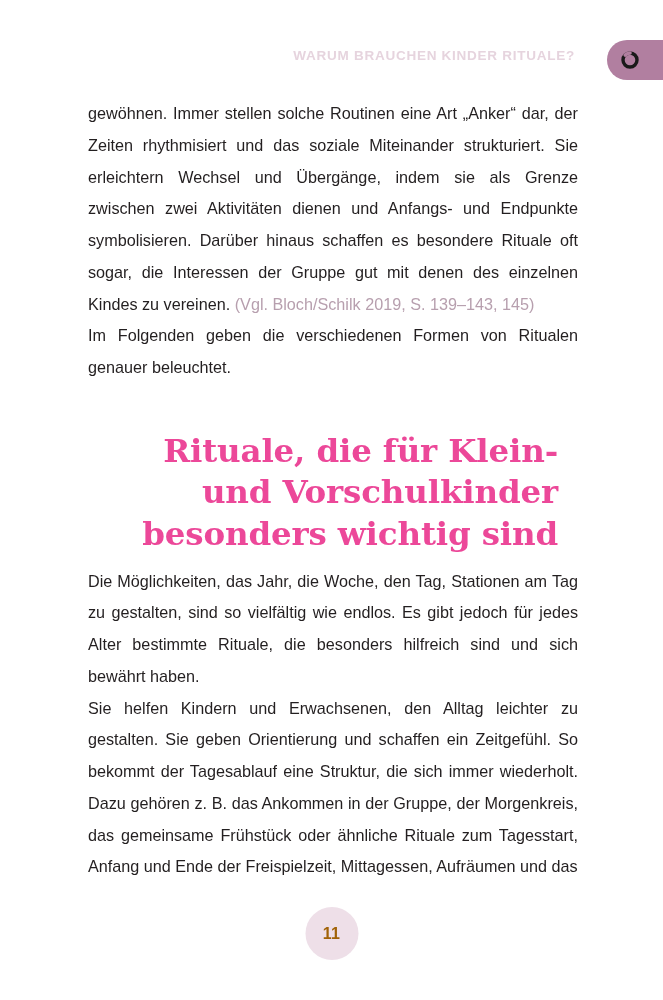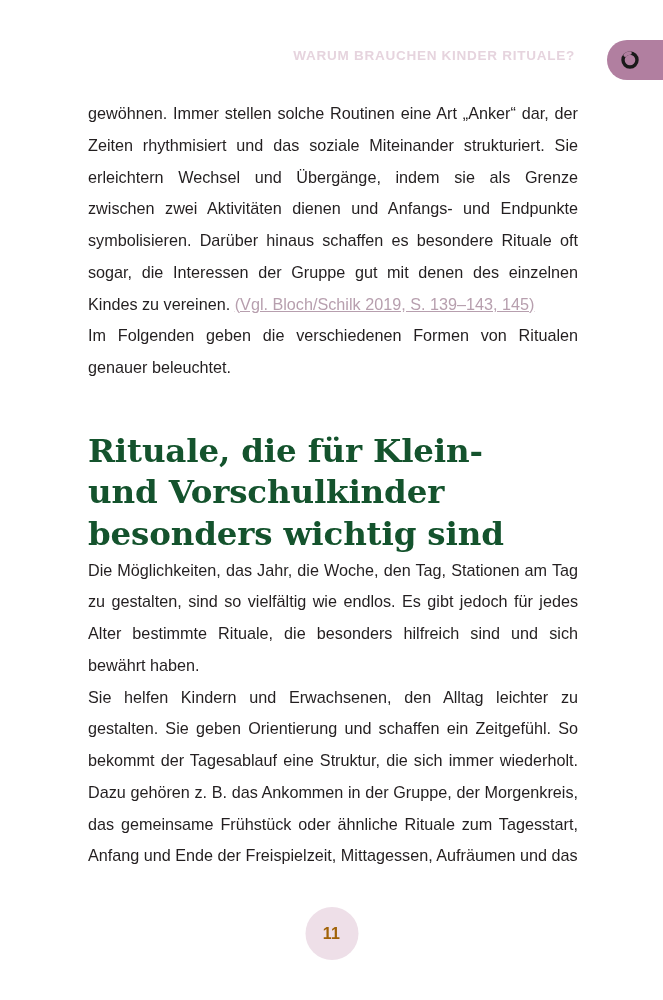--- a/index.html
+++ b/index.html
@@ -91,33 +91,33 @@
   p.body-text + p.body-text {
     margin-top: 0;
   }
 
   .para-gap {
     margin-top: 0 !important;
   }
 
   .citation {
     color: #b79fae;
-    text-decoration: underline;
   }
 
   
   h1.chapter-heading {
-    margin: 46px 0 0 0;
+    margin: 46px 0 11px 0;
     font-family: "DejaVu Serif", "Liberation Serif", serif;
     font-weight: 700;
     font-size: 32.5px;
     line-height: 1.28;
     letter-spacing: -0.005em;
-    color: #14532d;
+    color: #ec4899;
     max-width: 470px;
+    text-align: right;
   }
 
   h2.sub-heading {
     margin: 42px 0 0 0;
     font-family: "DejaVu Serif", "Liberation Serif", serif;
     font-weight: 700;
     font-size: 19.5px;
     line-height: 1.3;
     color: #a86f8d;
   }

